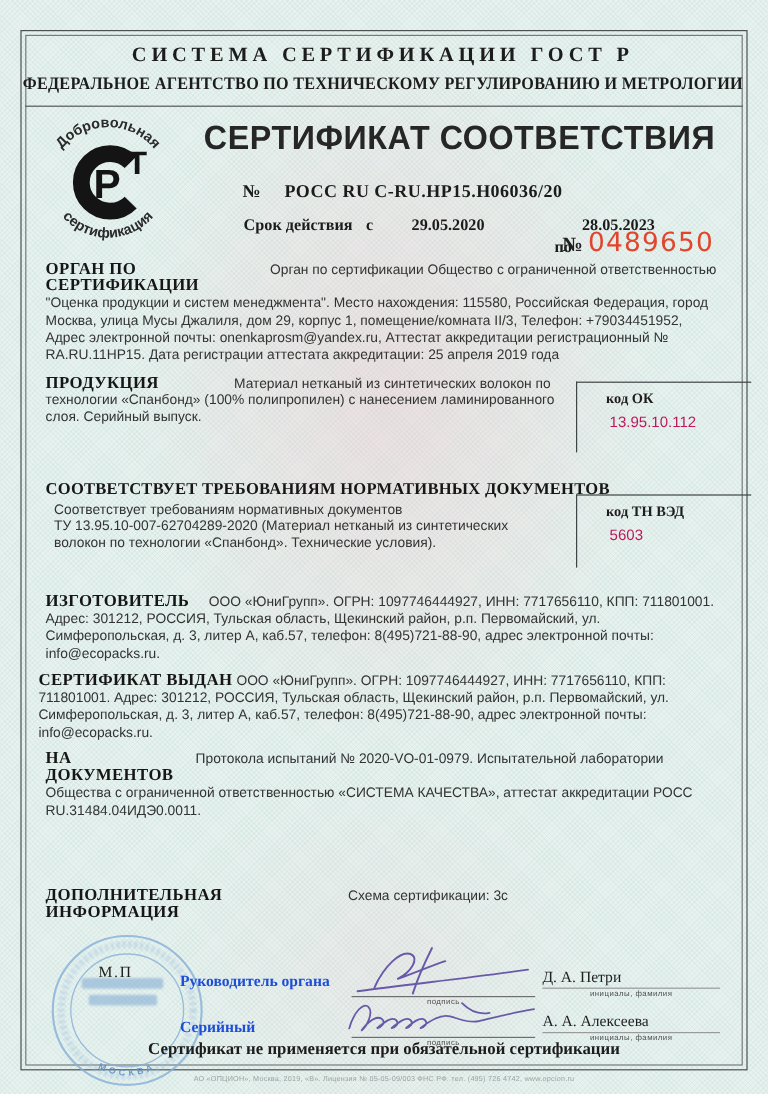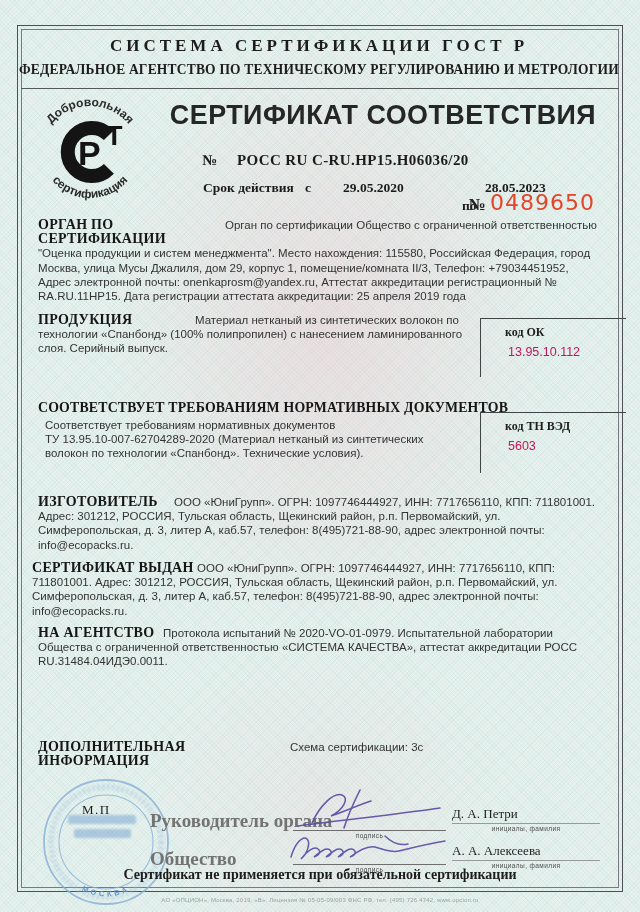--- a/index.html
+++ b/index.html
@@ -30,21 +30,21 @@
   .formnum .nsign{font-family:"Liberation Serif",serif;font-size:17px;color:#222;font-weight:bold;}
   .formnum .digits{font-size:22px;color:#e2452c;letter-spacing:1px;font-family:"DejaVu Sans",sans-serif;}
   .sec{color:#333;font-size:11.5px;line-height:14.2px;}
   .sec .lbl{display:inline-block;font-family:"Liberation Serif",serif;font-weight:bold;font-size:14px;
           color:#161616;letter-spacing:.3px;vertical-align:top;}
   .codebox{border-top:1.1px solid #3f4446;border-left:1.1px solid #3f4446;padding:6px 0 0 24px;}
   .codebox .clabel{font-family:"Liberation Serif",serif;font-weight:bold;font-size:12px;color:#1d1d1d;}
   .codebox .cval{font-size:12.5px;color:#be185d;margin-top:5px;padding-left:3px;}
   .comp-head{font-family:"Liberation Serif",serif;font-weight:bold;font-size:13.8px;color:#161616;letter-spacing:.2px;}
   .pre{white-space:pre-line;}
-  .sigrole{font-family:"Liberation Serif",serif;font-weight:bold;font-size:19px;color:#737373;}
+  .sigrole{font-family:"Liberation Serif",serif;font-weight:bold;font-size:13px;color:#1d4ed8;}
   .sigline{border-top:1px solid #6e6e6e;}
   .nameline{border-top:1px solid #9a9a9a;}
   .caption{font-size:6.5px;color:#4e4e4e;text-align:center;letter-spacing:.4px;}
   .signame{font-family:"Liberation Serif",serif;font-size:13px;color:#1f1f1f;text-align:left;}
   .mp{font-family:"Liberation Serif",serif;font-size:13px;color:#1d1d1d;letter-spacing:1.5px;}
   .footnote{left:40px;top:867px;width:560px;text-align:center;font-family:"Liberation Serif",serif;
           font-weight:bold;font-size:14px;color:#1c1c1c;}
   .imprint{left:0;top:897px;width:640px;text-align:center;font-size:6px;color:#9aa3a2;letter-spacing:.2px;}
 </style>
 </head>
@@ -116,21 +116,21 @@
 
 <div class="abs sec" style="left:38px;top:495px;width:566px;">
   <span class="lbl" style="width:136px;">ИЗГОТОВИТЕЛЬ</span><span>ООО «ЮниГрупп». ОГРН: 1097746444927, ИНН: 7717656110, КПП: 711801001. Адрес: 301212, РОССИЯ, Тульская область, Щекинский район, р.п. Первомайский, ул. Симферопольская, д. 3, литер А, каб.57, телефон: 8(495)721-88-90, адрес электронной почты: info@ecopacks.ru.</span>
 </div>
 
 <div class="abs sec" style="left:32px;top:561px;width:566px;">
   <span class="lbl" style="width:165px;">СЕРТИФИКАТ ВЫДАН</span><span>ООО «ЮниГрупп». ОГРН: 1097746444927, ИНН: 7717656110, КПП: 711801001. Адрес: 301212, РОССИЯ, Тульская область, Щекинский район, р.п. Первомайский, ул. Симферопольская, д. 3, литер А, каб.57, телефон: 8(495)721-88-90, адрес электронной почты: info@ecopacks.ru.</span>
 </div>
 
 <div class="abs sec" style="left:38px;top:626px;width:566px;">
-  <span class="lbl" style="width:125px;">НА АГЕНТСТВО</span><span>Протокола испытаний № 2020-VO-01-0979. Испытательной лаборатории Общества с ограниченной ответственностью «СИСТЕМА КАЧЕСТВА», аттестат аккредитации РОСС RU.31484.04ИДЭ0.0011.</span>
+  <span class="lbl" style="width:125px;">НА ДОКУМЕНТОВ</span><span>Протокола испытаний № 2020-VO-01-0979. Испытательной лаборатории Общества с ограниченной ответственностью «СИСТЕМА КАЧЕСТВА», аттестат аккредитации РОСС RU.31484.04ИДЭ0.0011.</span>
 </div>
 
 <div class="abs sec" style="left:38px;top:740px;width:566px;">
   <span class="lbl" style="width:252px;">ДОПОЛНИТЕЛЬНАЯ ИНФОРМАЦИЯ</span><span>Схема сертификации: 3с</span>
 </div>
 
 <svg class="abs" style="left:22px;top:770px;" width="168" height="142" viewBox="0 0 168 142">
   <defs>
     <filter id="blur1" x="-20%" y="-20%" width="140%" height="140%">
         <feGaussianBlur stdDeviation="0.8"></feGaussianBlur>
@@ -159,21 +159,21 @@
     <path d="M 68,1 C 62,13 56,26 52,39"></path>
     <path d="M 6,37 C 50,31 100,26 148,19"></path>
   </g>
 </svg>
 <div class="abs sigline" style="left:293px;top:830px;width:153px;"></div>
 <div class="abs caption" style="left:293px;top:832px;width:153px;">подпись</div>
 <div class="abs signame" style="left:452px;top:806px;width:148px;">Д. А. Петри</div>
 <div class="abs nameline" style="left:452px;top:823px;width:148px;"></div>
 <div class="abs caption" style="left:452px;top:825px;width:148px;">инициалы, фамилия</div>
 
-<div class="abs sigrole" style="left:150px;top:848px;">Общество</div>
+<div class="abs sigrole" style="left:150px;top:848px;">Серийный</div>
 <svg class="abs" style="left:287px;top:831px;" width="168" height="34" viewBox="0 0 168 34">
   <g stroke="#5b4aa2" stroke-width="1.5" fill="none" stroke-linecap="round" opacity="0.9">
     <path d="M 4,26 C 8,12 16,4 20,8 C 24,12 20,23 14,28 C 20,20 27,15 31,18 C 35,21 31,25 27,26 C 33,21 39,16 43,19 C 46,22 43,25 39,26 C 45,21 51,16 55,19 C 58,22 55,25 51,26 C 57,21 63,16 67,19 C 70,22 67,25 63,26 C 71,20 80,14 88,16 C 96,18 104,22 112,20 C 124,17 140,13 158,10"></path>
     <path d="M 98,5 C 104,11 112,15 121,13"></path>
   </g>
 </svg>
 <div class="abs sigline" style="left:293px;top:864px;width:153px;"></div>
 <div class="abs caption" style="left:293px;top:866px;width:153px;">подпись</div>
 <div class="abs signame" style="left:452px;top:843px;width:148px;">А. А. Алексеева</div>
 <div class="abs nameline" style="left:452px;top:860px;width:148px;"></div>

